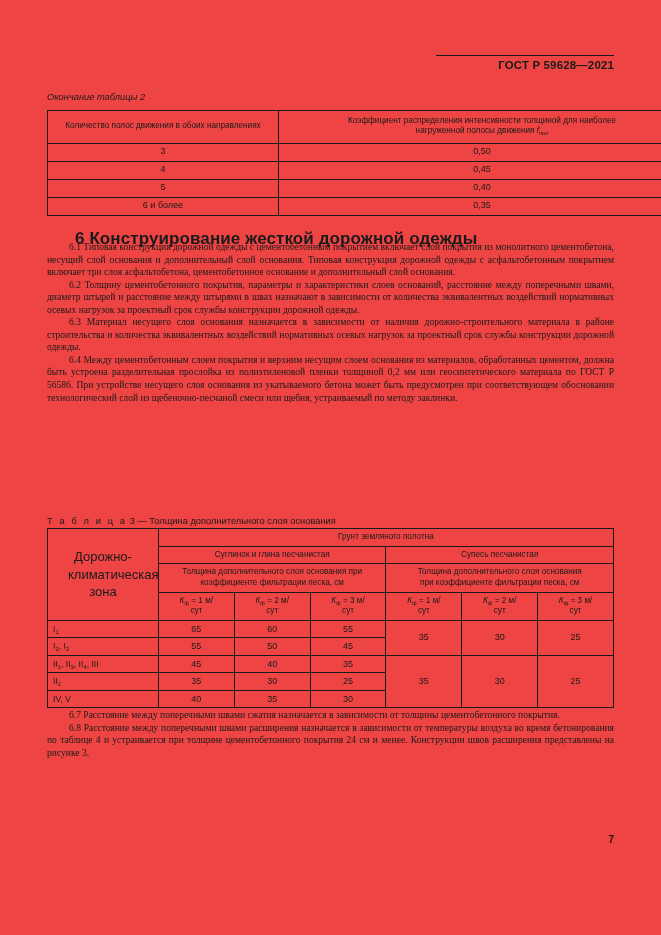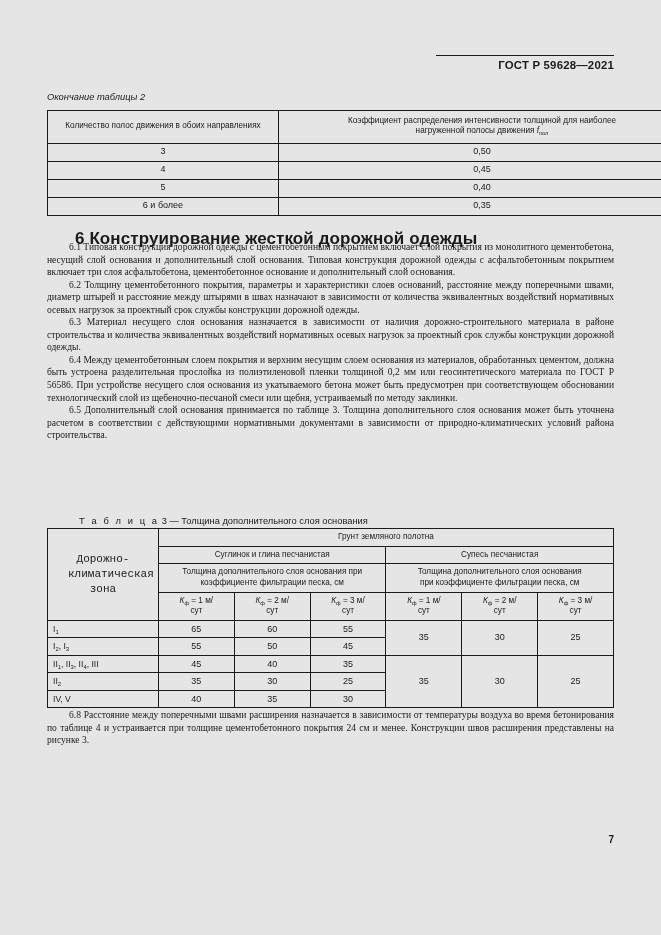--- a/index.html
+++ b/index.html
@@ -9,21 +9,21 @@
   }
   body {
     font-family: "Liberation Sans", sans-serif;
     color: #1a1a1a;
   }
   .page {
     position: relative;
     width: 661px;
     height: 935px;
     margin: 0 auto;
-    background: #e5e5e5;
+    background: #ef4444;
     box-sizing: border-box;
     overflow: hidden;
   }
   .content {
     position: absolute;
     left: 47px;
     top: 0;
     width: 567px;
   }
 
@@ -53,21 +53,20 @@
     left: 0;
     font-size: 9.3px;
     font-style: italic;
   }
   .cap-t3 {
     position: absolute;
     top: 516px;
     left: 0;
     font-size: 9.3px;
     white-space: nowrap;
-    margin-left: 32px;
   }
   .cap-t3 .spaced {
     letter-spacing: 2.1px;
   }
 
   
   table {
     border-collapse: collapse;
     width: 100%;
     font-size: 8.2px;
@@ -154,23 +153,22 @@
     height: 16.5px;
     padding: 0 4px;
     font-size: 9px;
   }
   .t3 td.zone {
     text-align: left;
     padding-left: 5px;
     font-size: 8.6px;
   }
   .t3 td.zonehdr {
-    font-size: 11px;
+    font-size: 13px;
     line-height: 1.35;
-    font-family: Liberation Mono, monospace;
   }
   sub {
     font-size: 0.68em;
     vertical-align: -0.28em;
     line-height: 0;
   }
   .ital { font-style: italic; }
 
   
   .folio {
@@ -230,21 +228,20 @@
       </table>
     </div>
 
     <h2 class="h-sec">6 Конструирование жесткой дорожной одежды</h2>
 
     <div class="body-a">
       <p class="par">6.1 Типовая конструкция дорожной одежды с цементобетонным покрытием включает слой покрытия из монолитного цементобетона, несущий слой основания и дополнительный слой основания. Типовая конструкция дорожной одежды с асфальтобетонным покрытием включает три слоя асфальтобетона, цементобетонное основание и дополнительный слой основания.</p>
       <p class="par">6.2 Толщину цементобетонного покрытия, параметры и характеристики слоев оснований, расстояние между поперечными швами, диаметр штырей и расстояние между штырями в швах назначают в зависимости от количества эквивалентных воздействий нормативных осевых нагрузок за проектный срок службы конструкции дорожной одежды.</p>
       <p class="par">6.3 Материал несущего слоя основания назначается в зависимости от наличия дорожно-строительного материала в районе строительства и количества эквивалентных воздействий нормативных осевых нагрузок за проектный срок службы конструкции дорожной одежды.</p>
       <p class="par">6.4 Между цементобетонным слоем покрытия и верхним несущим слоем основания из материалов, обработанных цементом, должна быть устроена разделительная прослойка из полиэтиленовой пленки толщиной 0,2 мм или геосинтетического материала по ГОСТ Р 56586. При устройстве несущего слоя основания из укатываемого бетона может быть предусмотрен при соответствующем обосновании технологический слой из щебеночно-песчаной смеси или щебня, устраиваемый по методу заклинки.</p>
-      <p class="par">6.5 Дополнительный слой основания принимается по таблице 3. Толщина дополнительного слоя основания может быть уточнена расчетом в соответствии с действующими нормативными документами в зависимости от природно-климатических условий района строительства.</p>
     </div>
 
     <div class="cap-t3">
       <span class="spaced">Т а б л и ц а</span>
       <span>3</span>
       <span>—</span>
       <span>Толщина дополнительного слоя основания</span>
     </div>
 
     <div class="t3-wrap">
@@ -342,19 +339,20 @@
             <td class="zone">IV, V</td>
             <td>40</td>
             <td>35</td>
             <td>30</td>
           </tr>
         </tbody>
       </table>
     </div>
 
     <div class="body-b">
+      <p class="par">6.7 Расстояние между поперечными швами сжатия назначается в зависимости от толщины цементобетонного покрытия.</p>
       <p class="par">6.8 Расстояние между поперечными швами расширения назначается в зависимости от температуры воздуха во время бетонирования по таблице 4 и устраивается при толщине цементобетонного покрытия 24 см и менее. Конструкции швов расширения представлены на рисунке 3.</p>
     </div>
 
     <div class="folio">7</div>
 
   </div>
 </div>
 
 </body></html>

